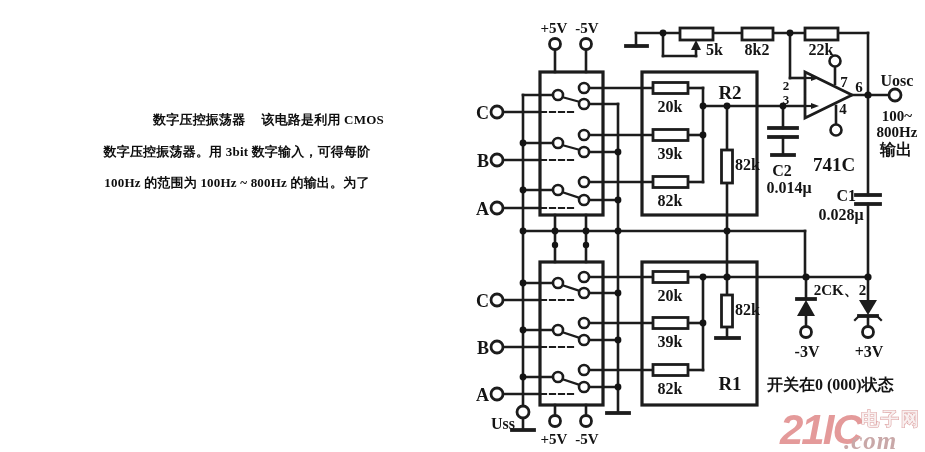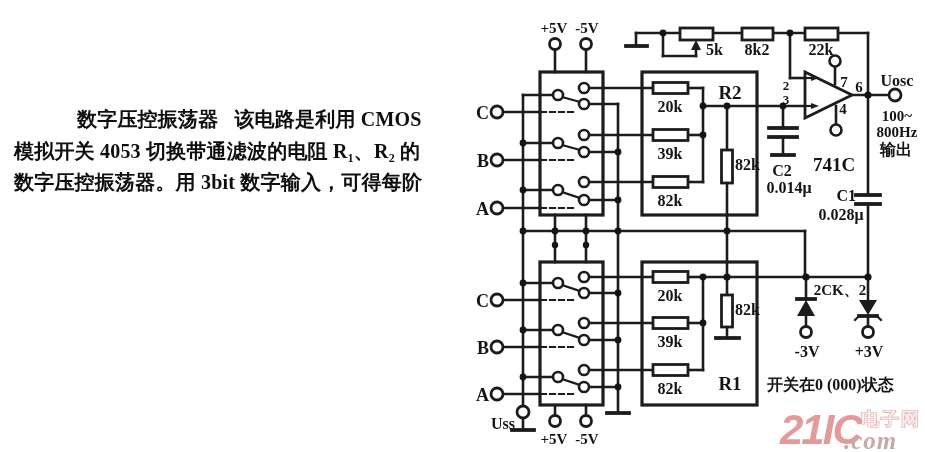--- a/index.html
+++ b/index.html
@@ -1,20 +1,20 @@
 <!DOCTYPE html>
 <html><head>
 <meta charset="utf-8">
 <style>
   html,body{margin:0;padding:0;background:#ffffff;}
   .stage{position:relative;width:925px;height:452px;background:#ffffff;overflow:hidden;
          font-family:"Liberation Serif",serif;}
   .desc{position:absolute;left:14px;top:104px;width:446px;color:#0e0e0e;}
-  .desc .line{white-space:nowrap;font-size:20px;line-height:31.5px;font-weight:700;
-              letter-spacing:0.2px;}
+  .desc .line{white-space:nowrap;font-size:13px;line-height:31.5px;font-weight:700;
+              letter-spacing:0.2px;text-align:center;}
   .desc .title{margin-left:63px;padding-right:16px;font-weight:800;}
   svg{position:absolute;left:0;top:0;}
   .w{stroke:#1c1c1c;stroke-width:2.6;fill:none;stroke-linecap:square;}
   .thin{stroke-width:2.2;}
   .thick{stroke-width:3.8;}
   .dash{stroke-dasharray:5 4;}
   .bx{fill:none;stroke:#1c1c1c;stroke-width:3.2;}
   .rz{fill:#ffffff;stroke:#1c1c1c;stroke-width:2.8;}
   .term{fill:#ffffff;stroke:#1c1c1c;stroke-width:2.8;}
   .pin{fill:#ffffff;stroke:#1c1c1c;stroke-width:2.6;}
@@ -29,22 +29,22 @@
         paint-order:stroke;font-weight:800;}
   .wmcom{font-style:italic;font-size:25px;fill:#c9a8a8;letter-spacing:1px;}
 </style>
 </head>
 <body>
 
 <div class="stage">
 
   <div class="desc">
     <div class="line"><span class="title">数字压控振荡器</span><span>该电路是利用 CMOS</span></div>
-    <div class="line">模拟开关 4053 切换带通滤波的电阻 R₁、R₂ 的</div>
     <div class="line">数字压控振荡器。用 3bit 数字输入，可得每阶</div>
+    <div class="line">100Hz 的范围为 100Hz ~ 800Hz 的输出。为了</div>
   </div>
 
   <svg width="925" height="452" viewBox="0 0 925 452">
 
     <g>
 
       <line class="w" x1="555" y1="49" x2="555" y2="72"></line>
       <line class="w" x1="586" y1="49" x2="586" y2="72"></line>
 
       <line class="w thick" x1="626" y1="46" x2="647" y2="46"></line>

